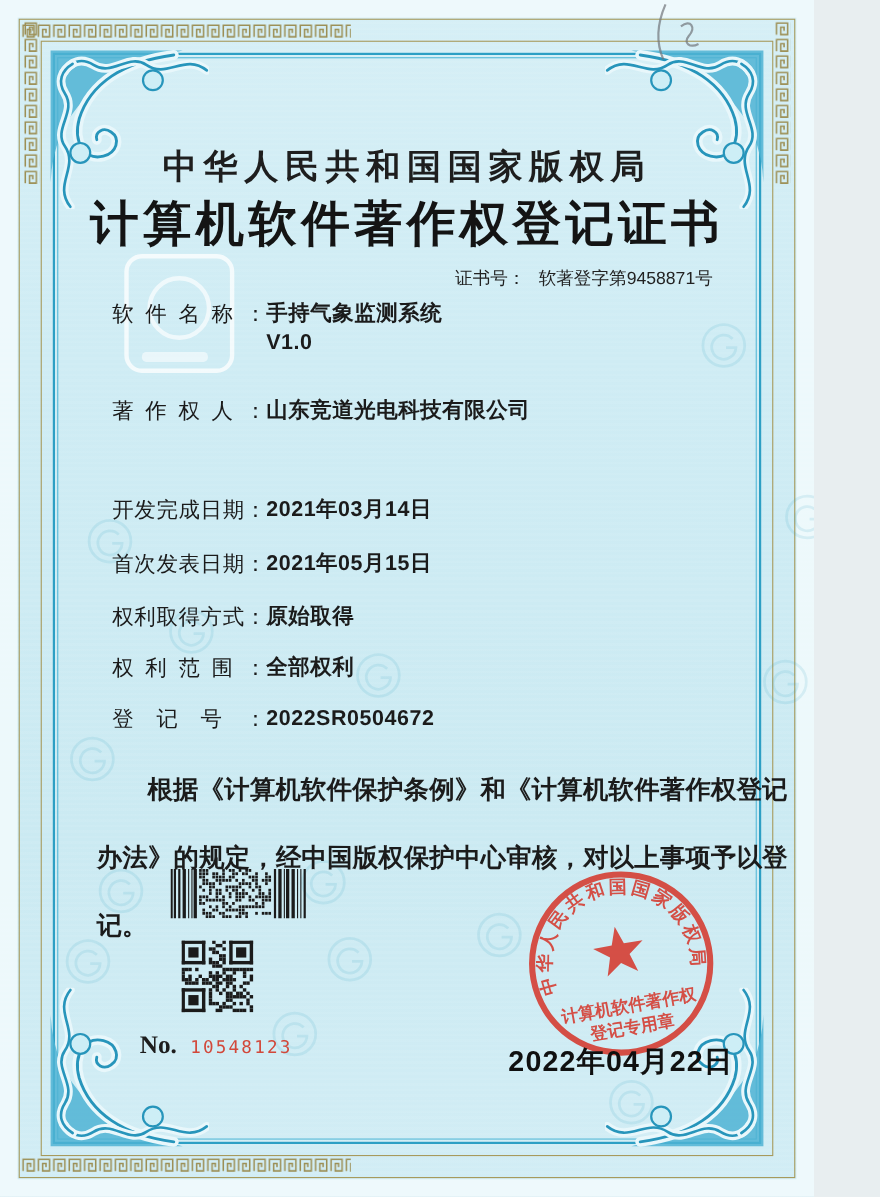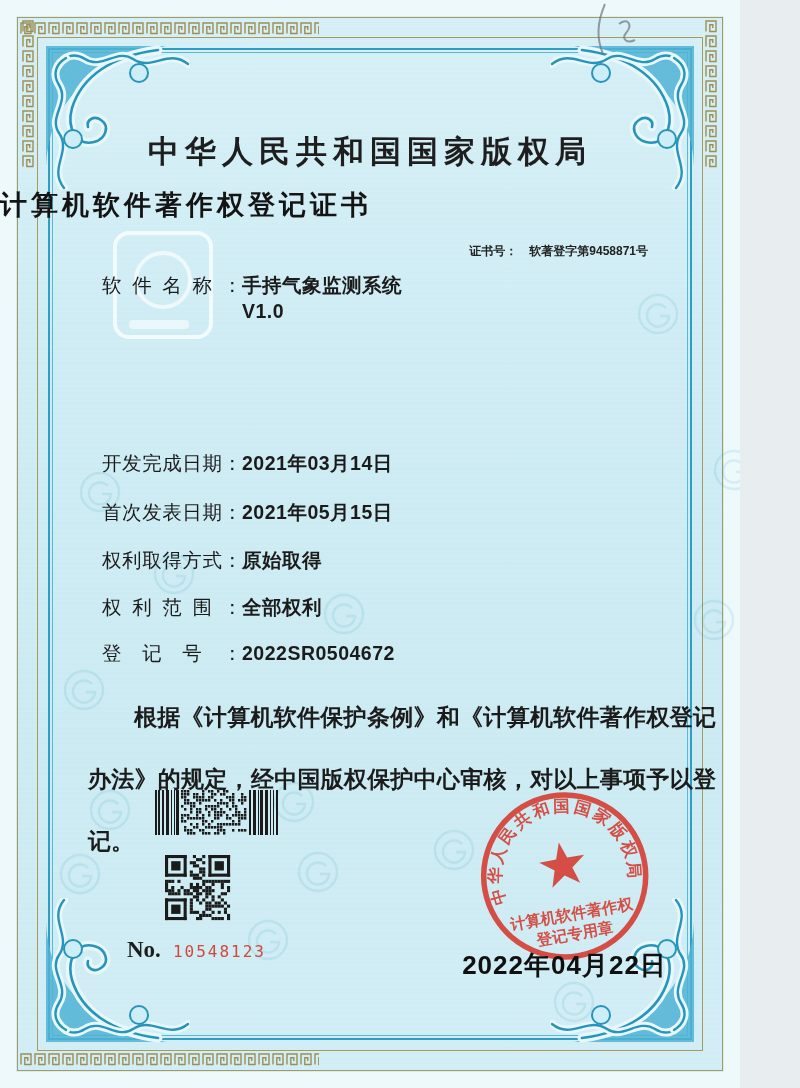--- a/index.html
+++ b/index.html
@@ -34,24 +34,24 @@
   
   .wm-logo{position:absolute;left:113px;top:231px;width:92px;height:100px;
     border:4px solid rgba(255,255,255,.75);border-radius:16px;}
   .wm-logo .c{position:absolute;left:17px;top:16px;width:50px;height:50px;border-radius:50%;
     border:4px solid rgba(255,255,255,.65);}
   .wm-logo .b{position:absolute;left:12px;bottom:6px;width:60px;height:9px;
     background:rgba(255,255,255,.55);border-radius:4px;}
   
   .authority{position:absolute;top:131px;left:0;right:0;text-align:center;
     font-size:31px;font-weight:bold;letter-spacing:6px;color:#1e1e1e;}
-  .cert-title{position:absolute;top:187px;left:0;right:0;text-align:left;
-    font-size:27px;font-weight:bold;letter-spacing:4px;color:#141414;
+  .cert-title{position:absolute;top:174px;left:0;right:0;text-align:center;
+    font-size:44px;font-weight:bold;letter-spacing:4px;color:#141414;
     font-family:"Liberation Serif","DejaVu Serif",serif;}
-  .cert-no{position:absolute;top:243px;right:92px;font-size:12px;font-weight:bold;color:#222;}
+  .cert-no{position:absolute;top:243px;right:92px;font-size:16px;font-weight:normal;color:#222;}
   .cert-no .lbl{margin-right:12px;}
   
   .field-row{position:absolute;left:102px;display:flex;align-items:flex-start;}
   .f-label{flex:none;width:140px;font-size:19.5px;font-weight:normal;color:#1b1b1b;
     text-align:justify;text-align-last:justify;}
   .f-value{font-size:19.5px;font-weight:bold;color:#1b1b1b;
     letter-spacing:.5px;line-height:26px;}
   .f-value .v2{display:block;}
   .row-0{top:272px}.row-1{top:360px}.row-2{top:450px}.row-3{top:499px}
   .row-4{top:547px}.row-5{top:594px}.row-6{top:640px}
@@ -193,20 +193,24 @@
 
   <div class="authority">中华人民共和国国家版权局</div>
   <div class="cert-title">计算机软件著作权登记证书</div>
   <div class="cert-no">
     <span class="lbl">证书号：</span><span>软著登字第9458871号</span>
   </div>
 
   <div class="field-row row-0">
     <span class="f-label">软件名称：</span>
     <span class="f-value"><span>手持气象监测系统</span><span class="v2">V1.0</span></span>
+  </div>
+  <div class="field-row row-1">
+    <span class="f-label">著作权人：</span>
+    <span class="f-value">山东竞道光电科技有限公司</span>
   </div>
   <div class="field-row row-2">
     <span class="f-label">开发完成日期：</span>
     <span class="f-value">2021年03月14日</span>
   </div>
   <div class="field-row row-3">
     <span class="f-label">首次发表日期：</span>
     <span class="f-value">2021年05月15日</span>
   </div>
   <div class="field-row row-4">

